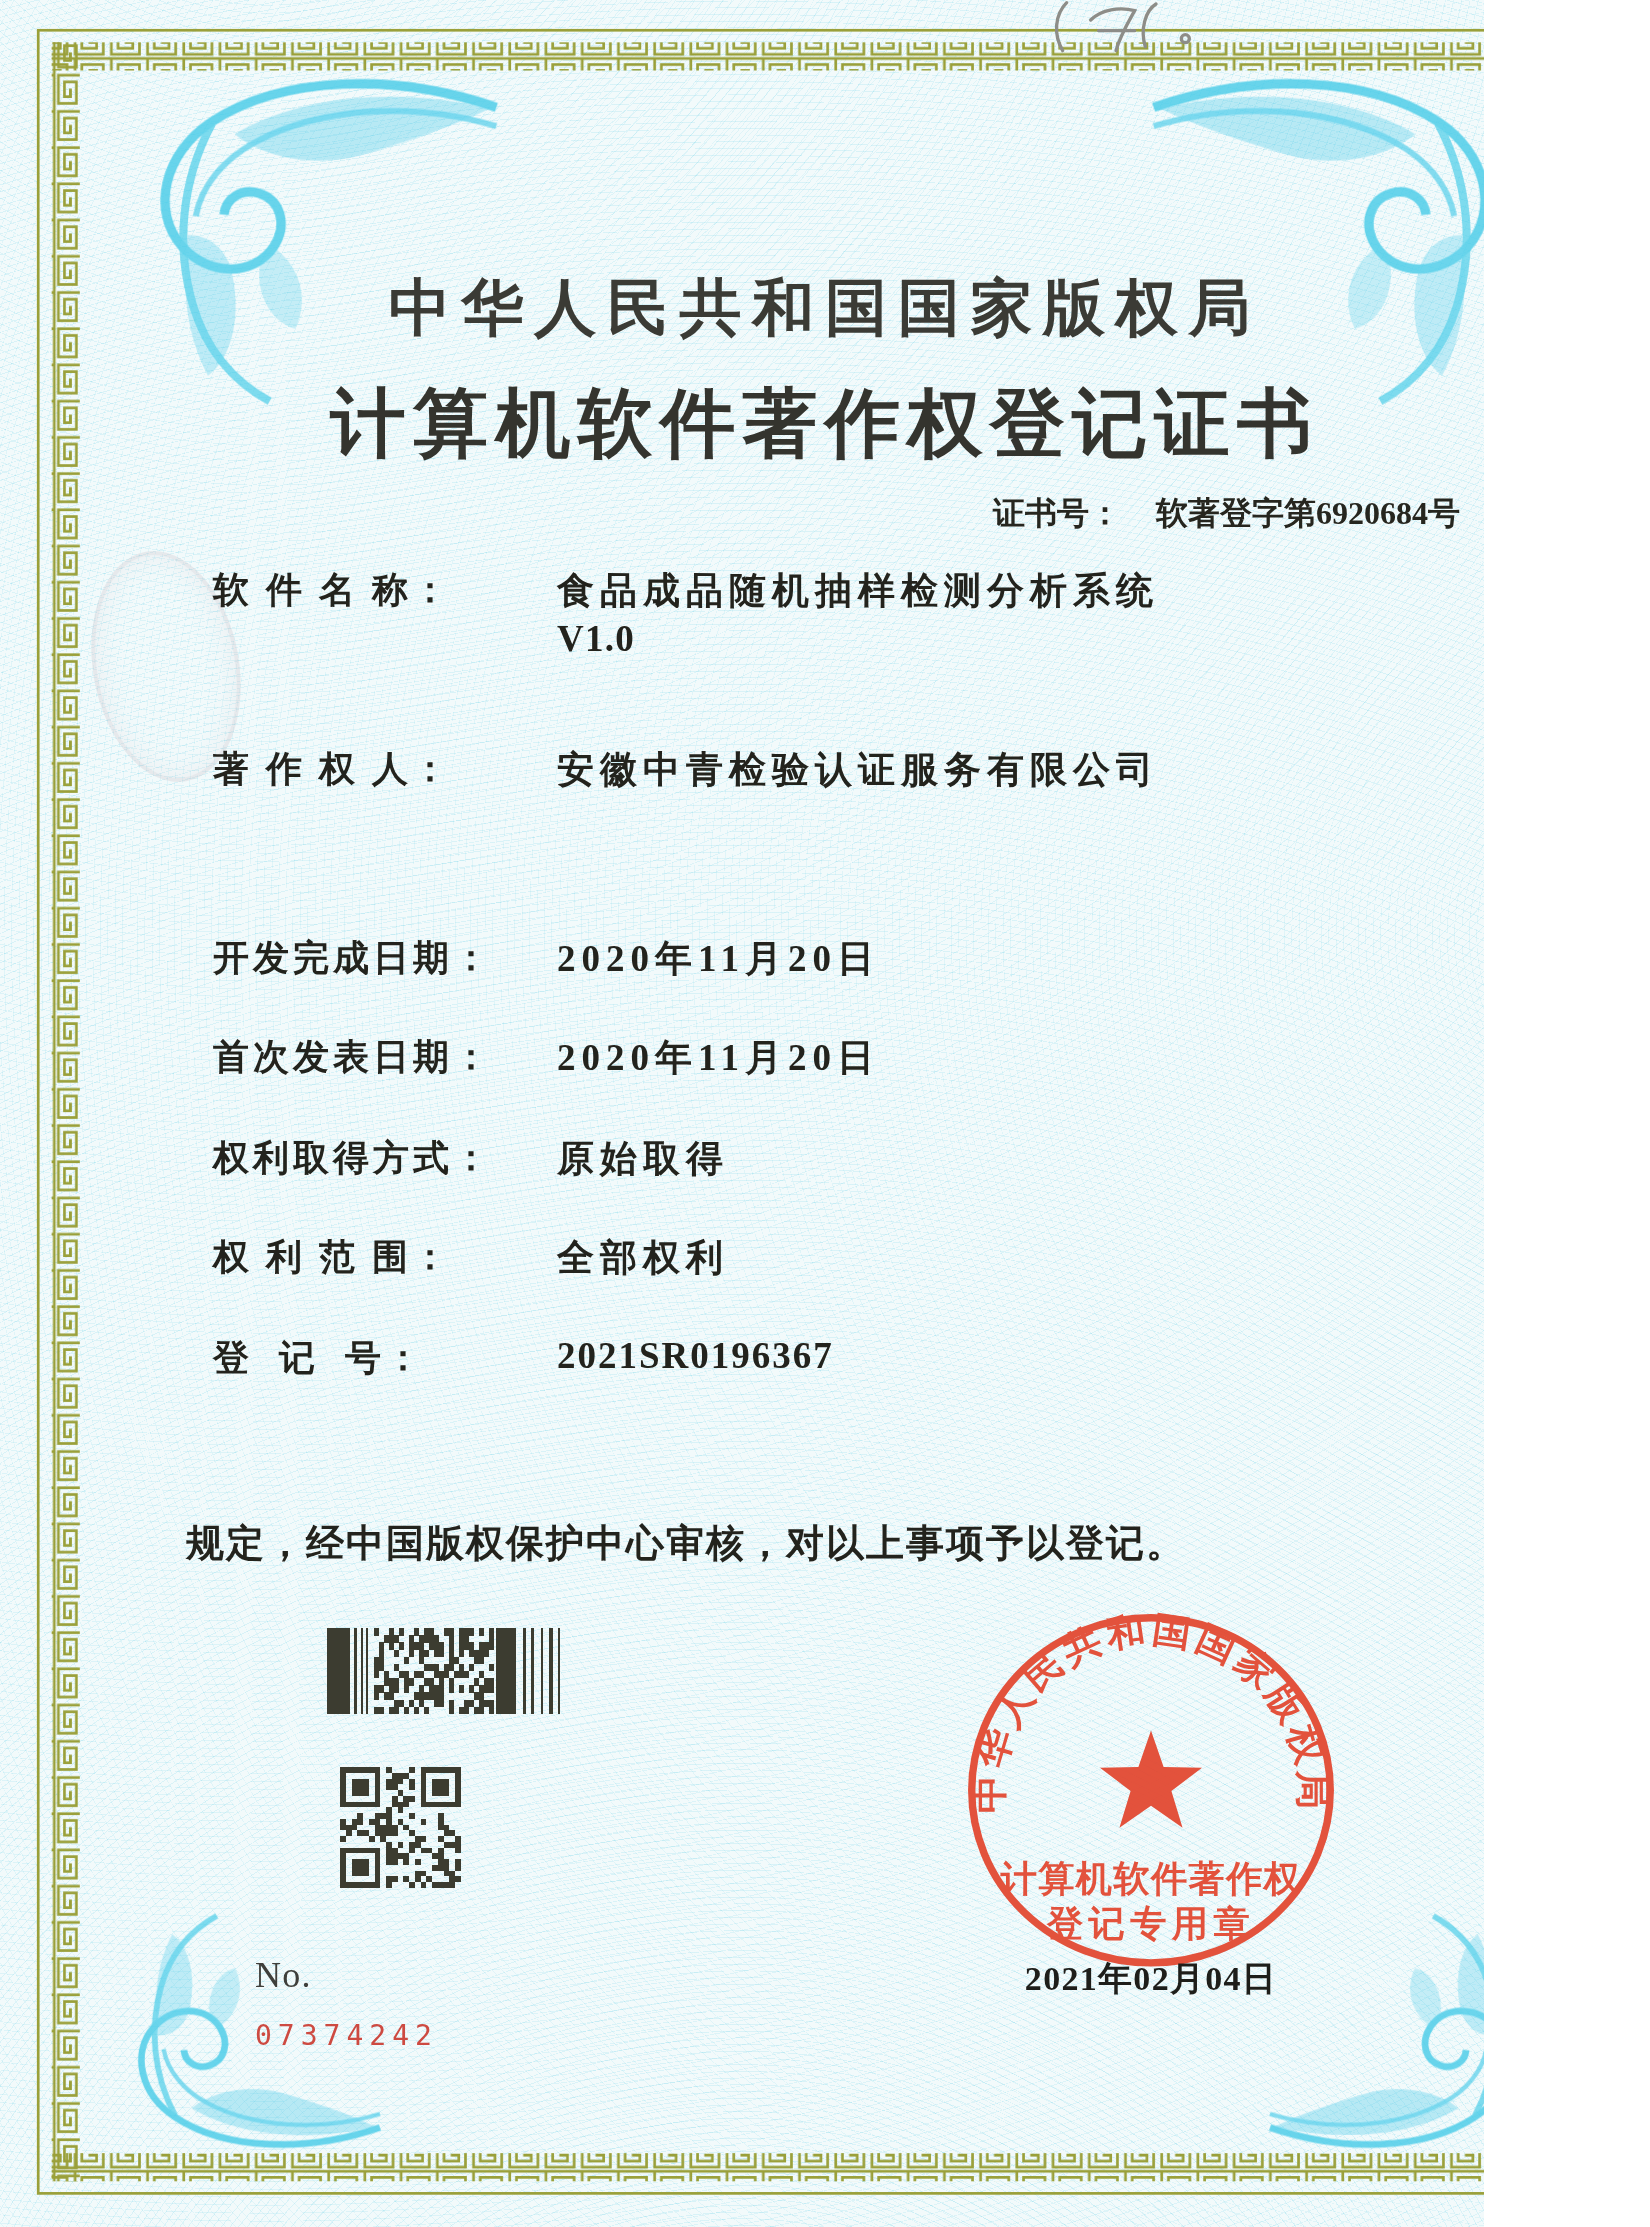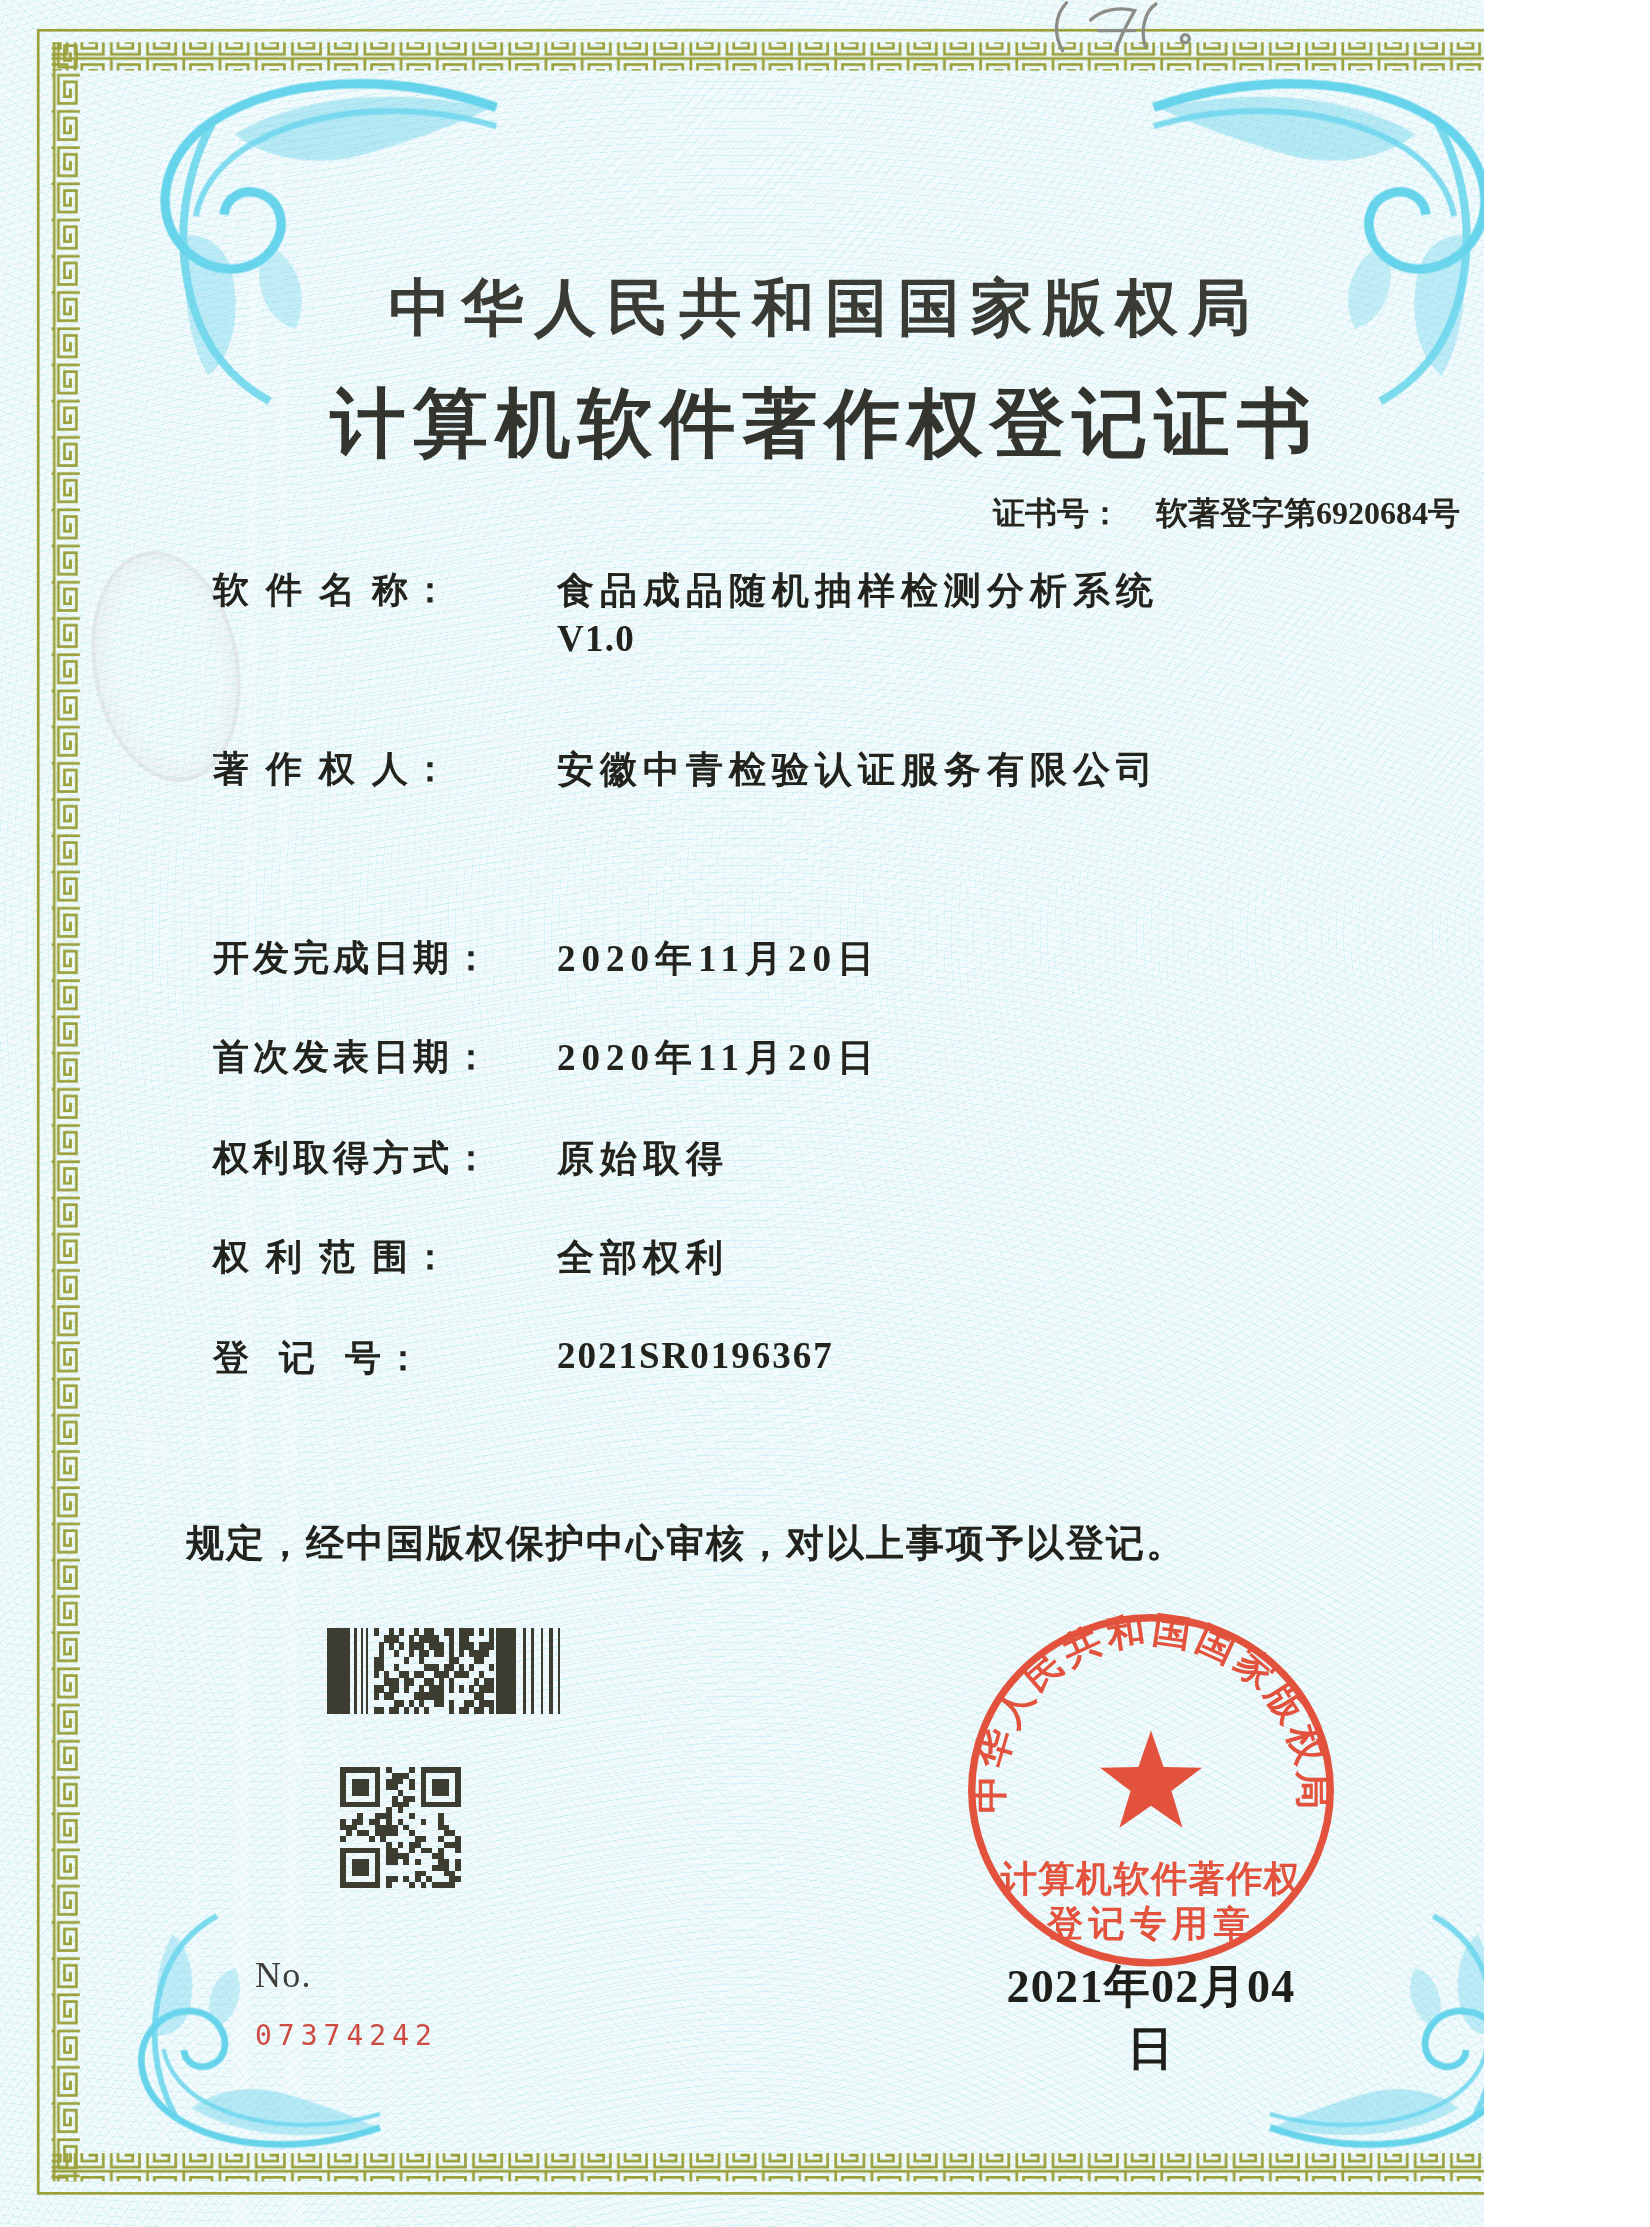--- a/index.html
+++ b/index.html
@@ -27,21 +27,21 @@
   .field-label{left:213px;font-size:36px;font-weight:700;color:#23231d;letter-spacing:4px;white-space:pre;}
   .field-value{left:557px;font-size:37px;font-weight:600;color:#23231d;letter-spacing:6px;white-space:pre;}
 
   .statement{font-size:38px;font-weight:600;color:#23231d;letter-spacing:2px;white-space:pre;}
 
   .serial-row{left:255px;top:1954px;font-size:36px;display:flex;align-items:baseline;gap:23px;flex-direction:column;}
   .serial-label{color:#3f3f3b;letter-spacing:1.3px;}
   .serial-number{font-family:"DejaVu Sans Mono", monospace;color:#cd4a41;letter-spacing:6px;font-size:28px;text-align:right;}
 
   .issue-date{left:990px;top:1956px;width:322px;text-align:center;
-    font-size:46px;font-weight:600;color:#1e1e1a;letter-spacing:1.3px;}
+    font-size:34px;font-weight:600;color:#1e1e1a;letter-spacing:1.3px;}
 
   
   .ghost-seal{left:93px;top:550px;width:138px;height:225px;border-radius:50%;
     border:4.7px solid rgba(202,190,196,.28);transform:rotate(-10deg);
     box-shadow:inset 0 0 27px rgba(215,205,210,.25);}
 
   .barcode-wrap{left:327px;top:1628px;width:235px;height:86px;}
   .qr-wrap{left:340px;top:1767px;width:121px;height:121px;}
   .seal-wrap{left:963px;top:1599px;width:376px;height:423px;}
   .hand-note{left:1033px;top:0px;width:174px;height:56px;}

